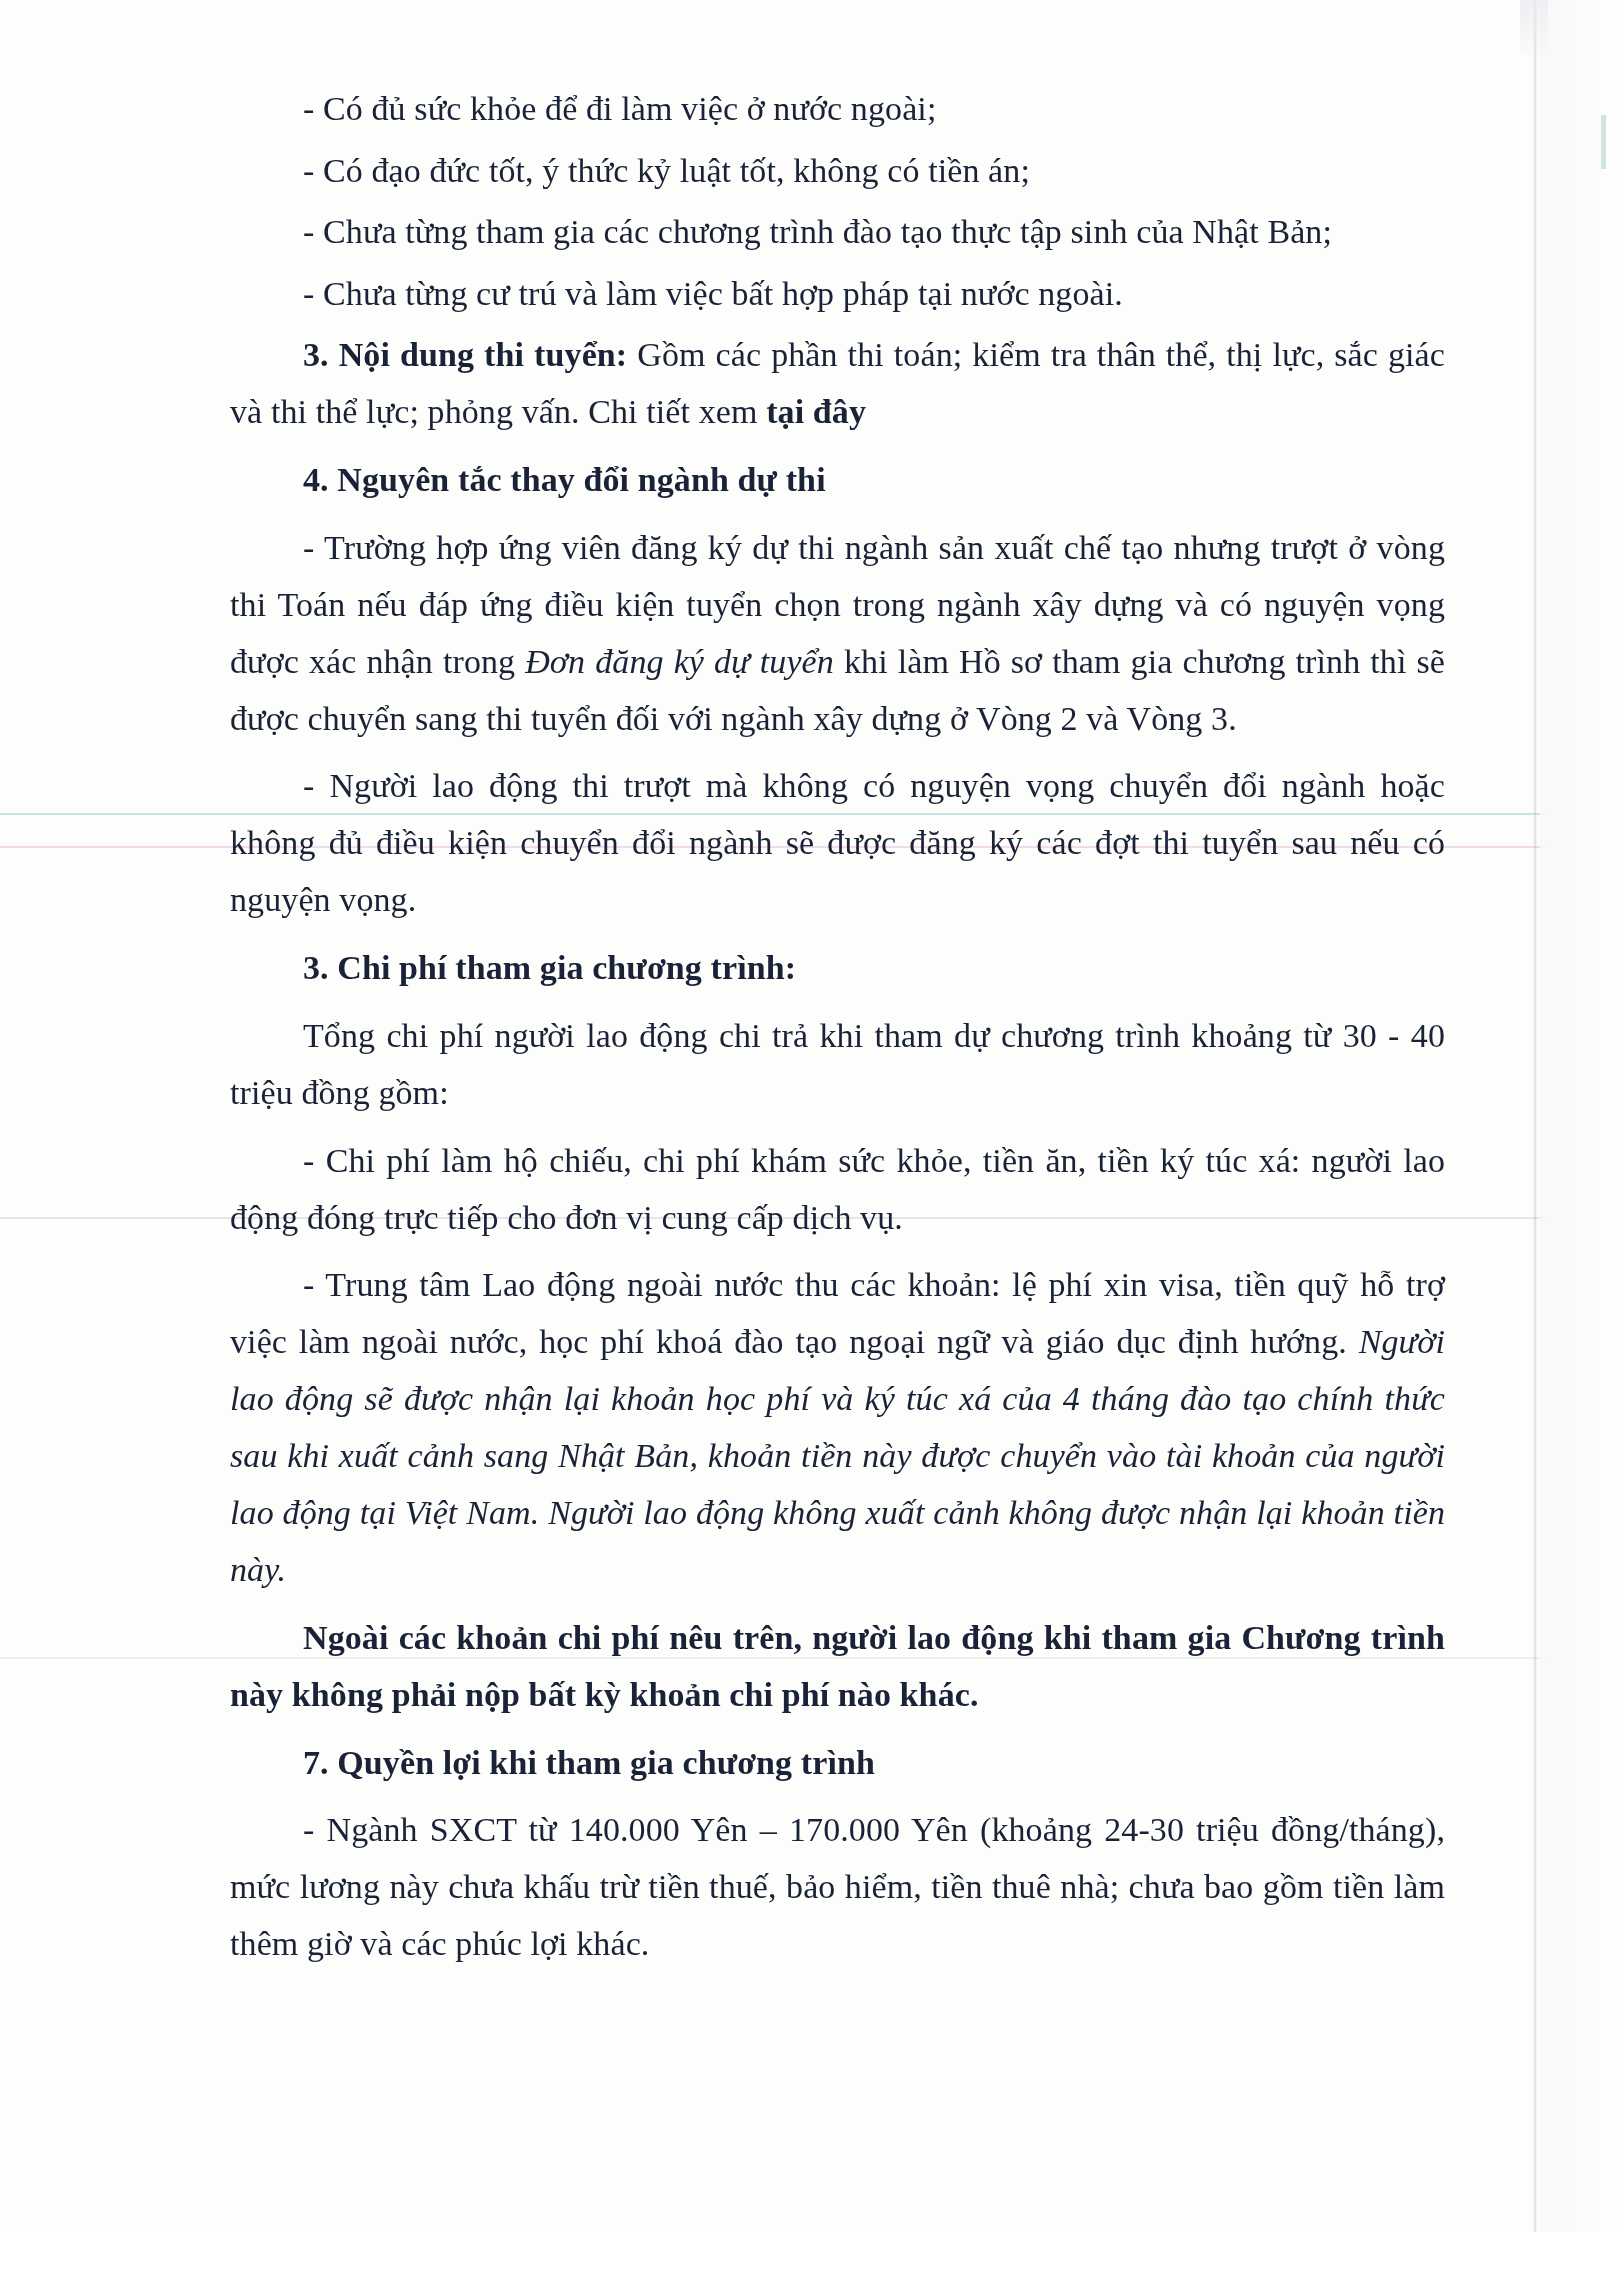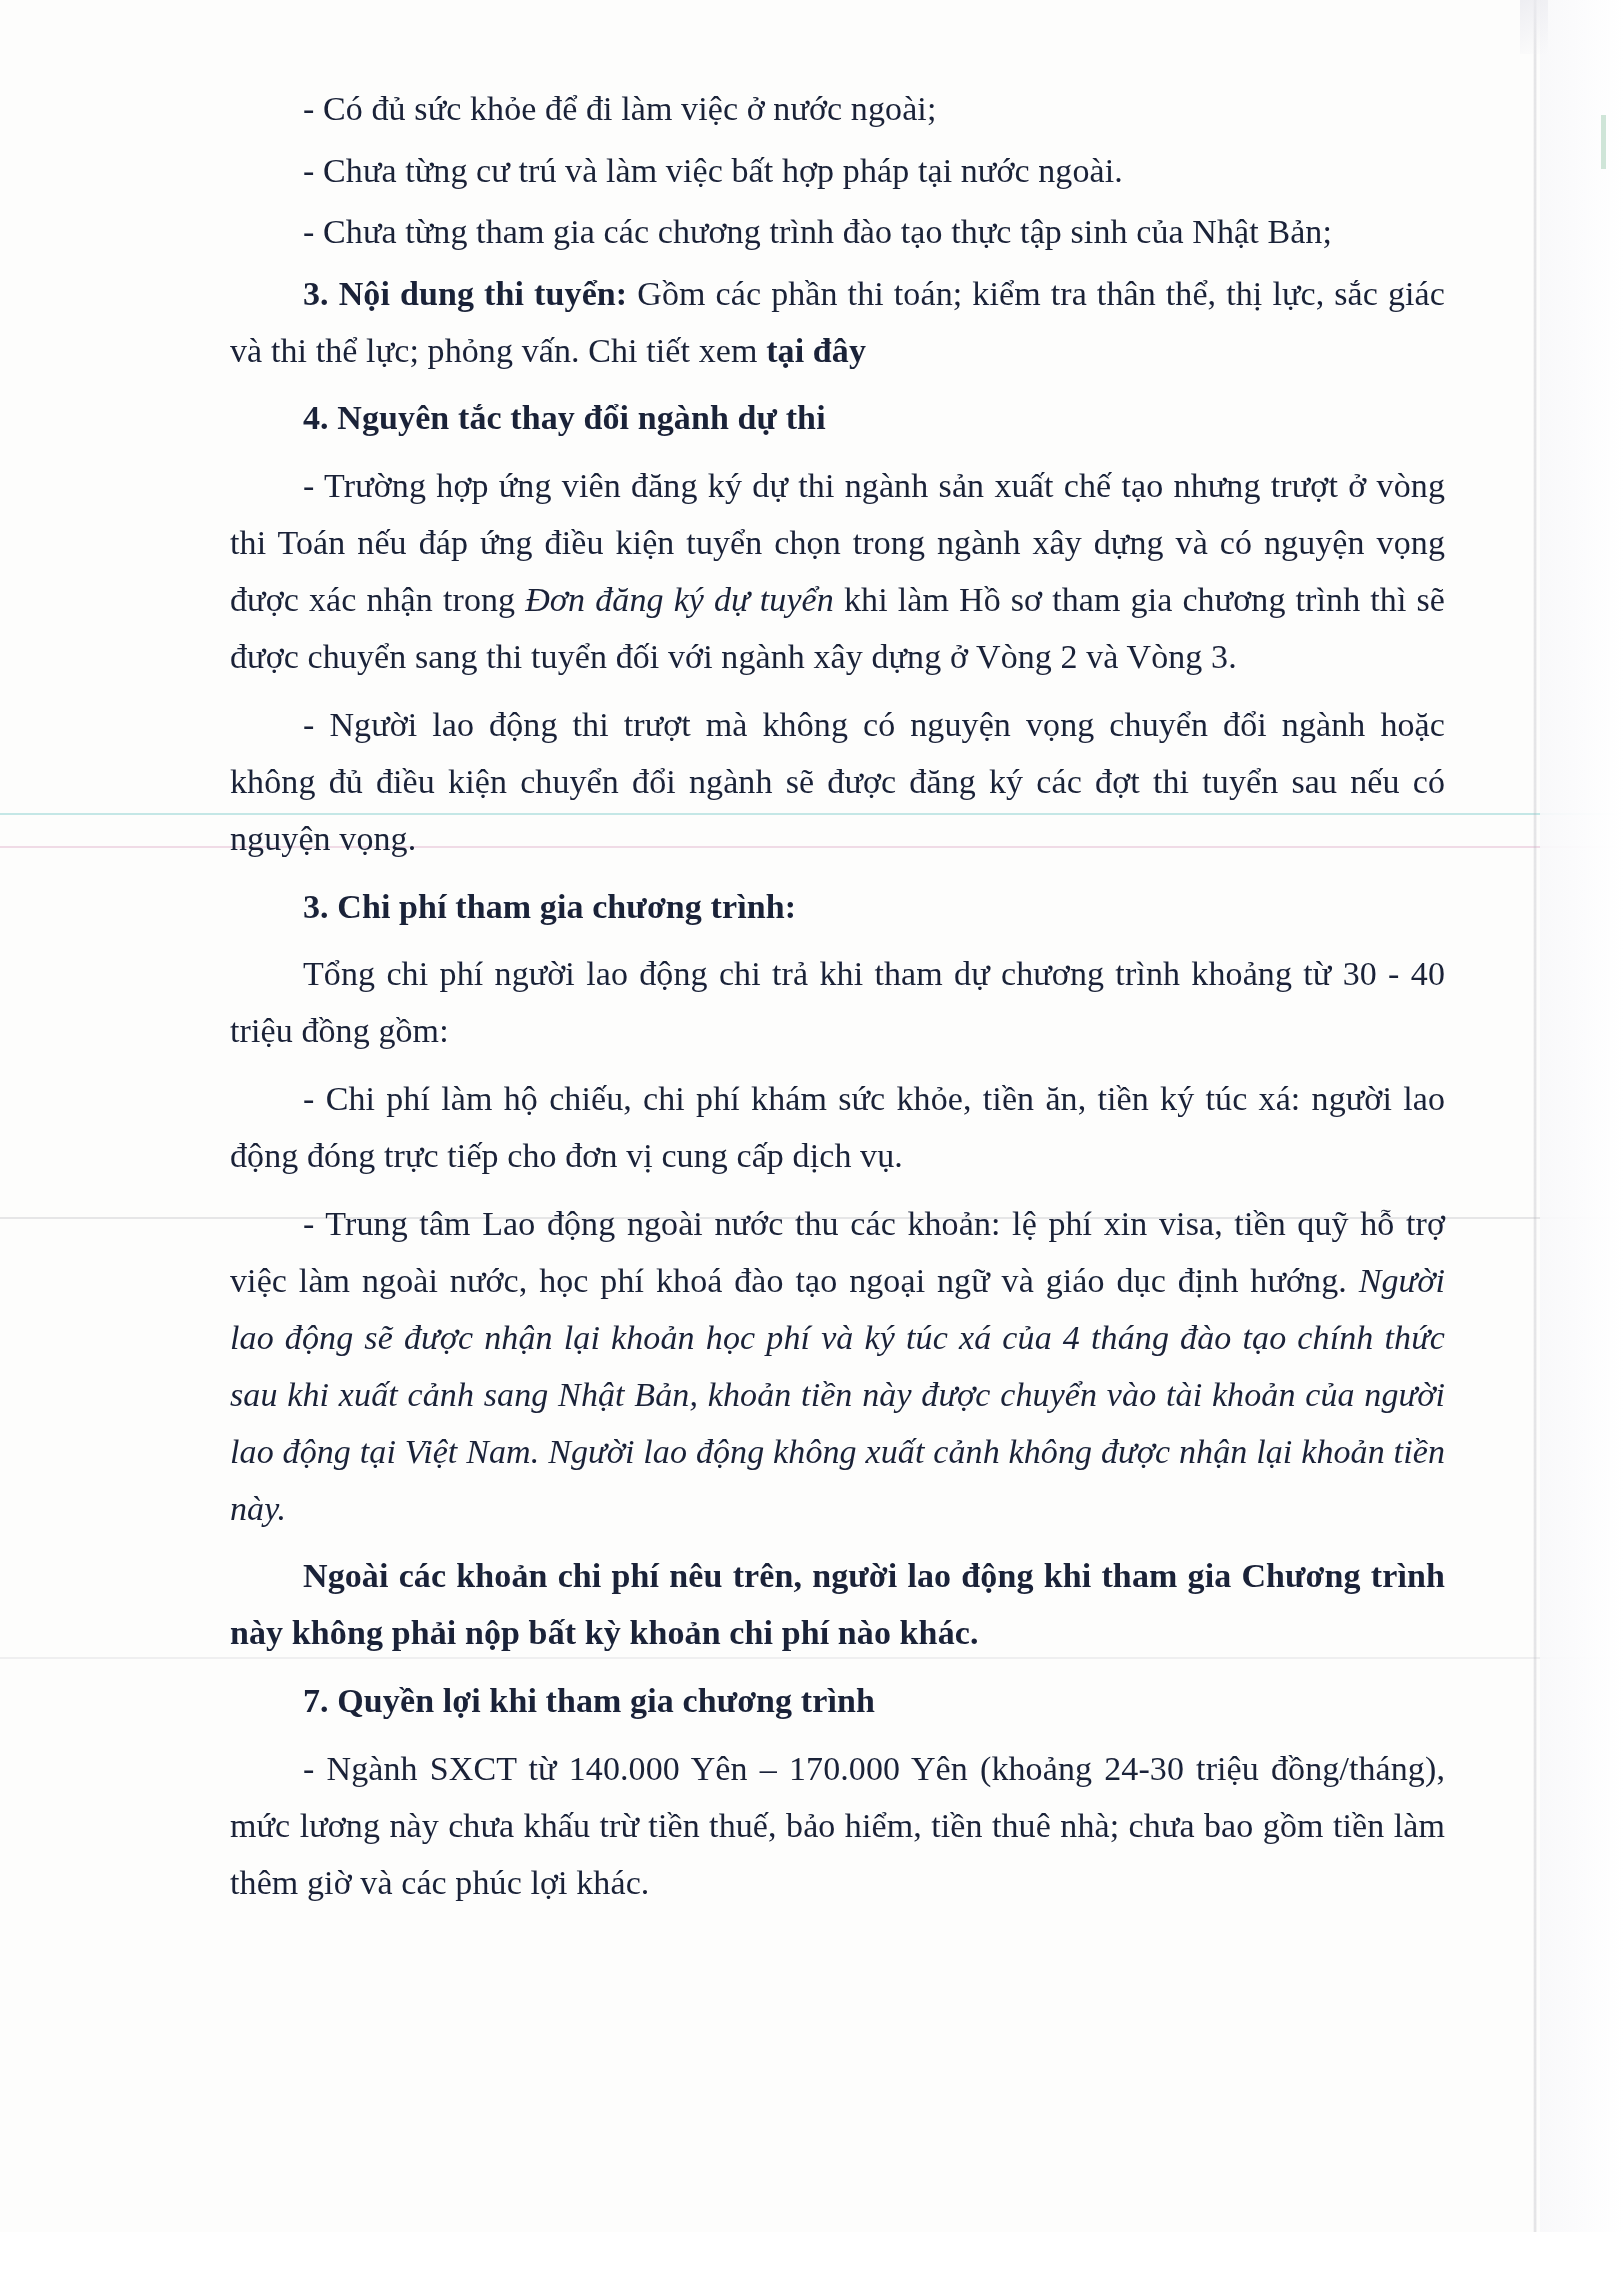--- a/index.html
+++ b/index.html
@@ -116,24 +116,25 @@
   <div class="scan-line scan-line-pink2"></div>
   <div class="page-edge"></div>
   <div class="page-edge-soft"></div>
   <div class="corner-fold"></div>
   <div class="green-tick"></div>
 
   <div class="body">
 
     <p class="ind">- Có đủ sức khỏe để đi làm việc ở nước ngoài;</p>
 
+    <p class="ind gap-s">- Có đạo đức tốt, ý thức kỷ luật tốt, không có tiền án;</p>
+
+    <p class="ind gap-s">- Chưa từng tham gia các chương trình đào tạo thực tập sinh của Nhật Bản;</p>
 
     <p class="ind gap-s">- Chưa từng cư trú và làm việc bất hợp pháp tại nước ngoài.</p>
-
-    <p class="ind gap-s">- Chưa từng tham gia các chương trình đào tạo thực tập sinh của Nhật Bản;</p>
 
     <p class="ind gap-s">
       <b>3. Nội dung thi tuyển:</b><span> Gồm các phần thi toán; kiểm tra thân thể, thị lực, sắc giác và thi thể lực; phỏng vấn. Chi tiết xem </span><b>tại đây</b>
     </p>
 
     <p class="ind gap-m">
       <b>4. Nguyên tắc thay đổi ngành dự thi</b>
     </p>
 
     <p class="ind gap-m">

